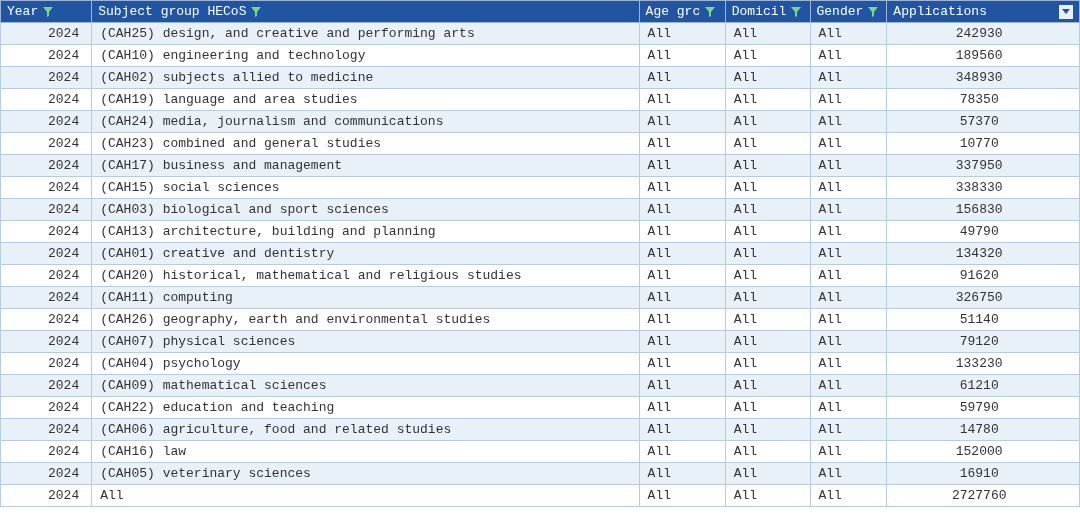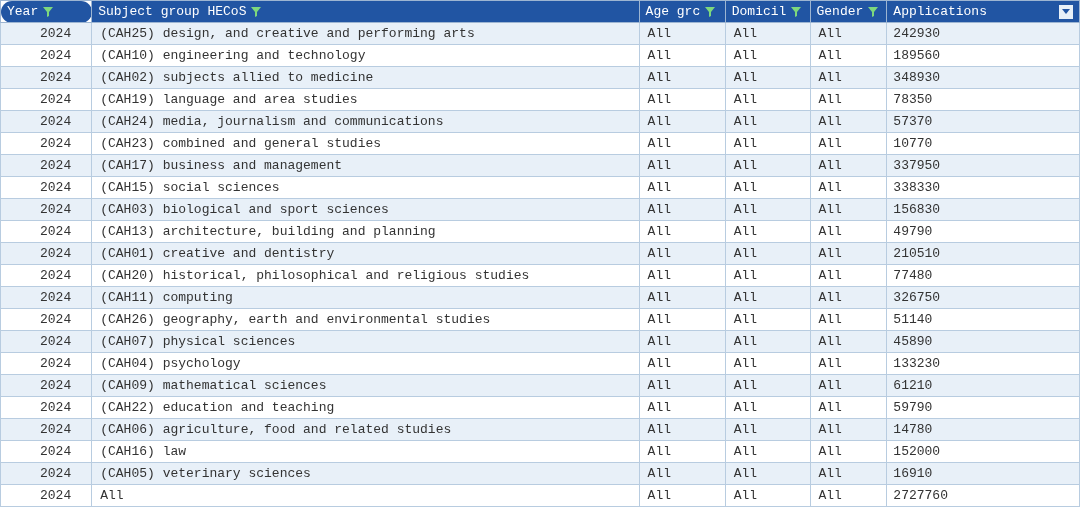--- a/index.html
+++ b/index.html
@@ -50,27 +50,27 @@
     }
     tbody tr.even { background: #e8f0f8; }
     tbody tr.odd { background: #fff; }
     tbody td {
       border: 1px solid #b8cce0;
       padding: 3px 6px;
       color: #333;
       white-space: nowrap;
       overflow: hidden;
     }
-    .col-year { width: 90px; text-align: right; padding-right: 20px; }
+    .col-year { width: 90px; text-align: right; padding-right: 12px; }
     .col-subject { width: 540px; padding-left: 8px; }
     .col-age { width: 85px; padding-left: 8px; margin-left: 12px; }
     .col-domicile { width: 80px; padding-left: 8px; }
     .col-gender { width: 74px; padding-left: 8px; }
-    .col-apps { width: 190px; text-align: left; padding-right: 14px; }
-    th.col-year { text-align: left; border-radius: 11px; }
+    .col-apps { width: 190px; text-align: center; padding-right: 14px; }
+    th.col-year { text-align: left; }
     th.col-apps { text-align: left; margin-top: 32px; }
   </style>
 </head>
 <body>
 
 <table class="table">
   <thead>
     <tr class="header-row">
       <th class="col-year">
         <div class="header-cell-content">
@@ -214,29 +214,29 @@
         <td class="col-domicile">All</td>
         <td class="col-gender">All</td>
         <td class="col-apps">49790</td>
       </tr>
       <tr class="even">
         <td class="col-year">2024</td>
         <td class="col-subject">(CAH01) creative and dentistry</td>
         <td class="col-age">All</td>
         <td class="col-domicile">All</td>
         <td class="col-gender">All</td>
-        <td class="col-apps">210510</td>
-      </tr>
-      <tr class="odd">
-        <td class="col-year">2024</td>
-        <td class="col-subject">(CAH20) historical, philosophical and religious studies</td>
-        <td class="col-age">All</td>
-        <td class="col-domicile">All</td>
-        <td class="col-gender">All</td>
-        <td class="col-apps">77480</td>
+        <td class="col-apps">134320</td>
+      </tr>
+      <tr class="odd">
+        <td class="col-year">2024</td>
+        <td class="col-subject">(CAH20) historical, mathematical and religious studies</td>
+        <td class="col-age">All</td>
+        <td class="col-domicile">All</td>
+        <td class="col-gender">All</td>
+        <td class="col-apps">91620</td>
       </tr>
       <tr class="even">
         <td class="col-year">2024</td>
         <td class="col-subject">(CAH11) computing</td>
         <td class="col-age">All</td>
         <td class="col-domicile">All</td>
         <td class="col-gender">All</td>
         <td class="col-apps">326750</td>
       </tr>
       <tr class="odd">
@@ -246,21 +246,21 @@
         <td class="col-domicile">All</td>
         <td class="col-gender">All</td>
         <td class="col-apps">51140</td>
       </tr>
       <tr class="even">
         <td class="col-year">2024</td>
         <td class="col-subject">(CAH07) physical sciences</td>
         <td class="col-age">All</td>
         <td class="col-domicile">All</td>
         <td class="col-gender">All</td>
-        <td class="col-apps">45890</td>
+        <td class="col-apps">79120</td>
       </tr>
       <tr class="odd">
         <td class="col-year">2024</td>
         <td class="col-subject">(CAH04) psychology</td>
         <td class="col-age">All</td>
         <td class="col-domicile">All</td>
         <td class="col-gender">All</td>
         <td class="col-apps">133230</td>
       </tr>
       <tr class="even">

